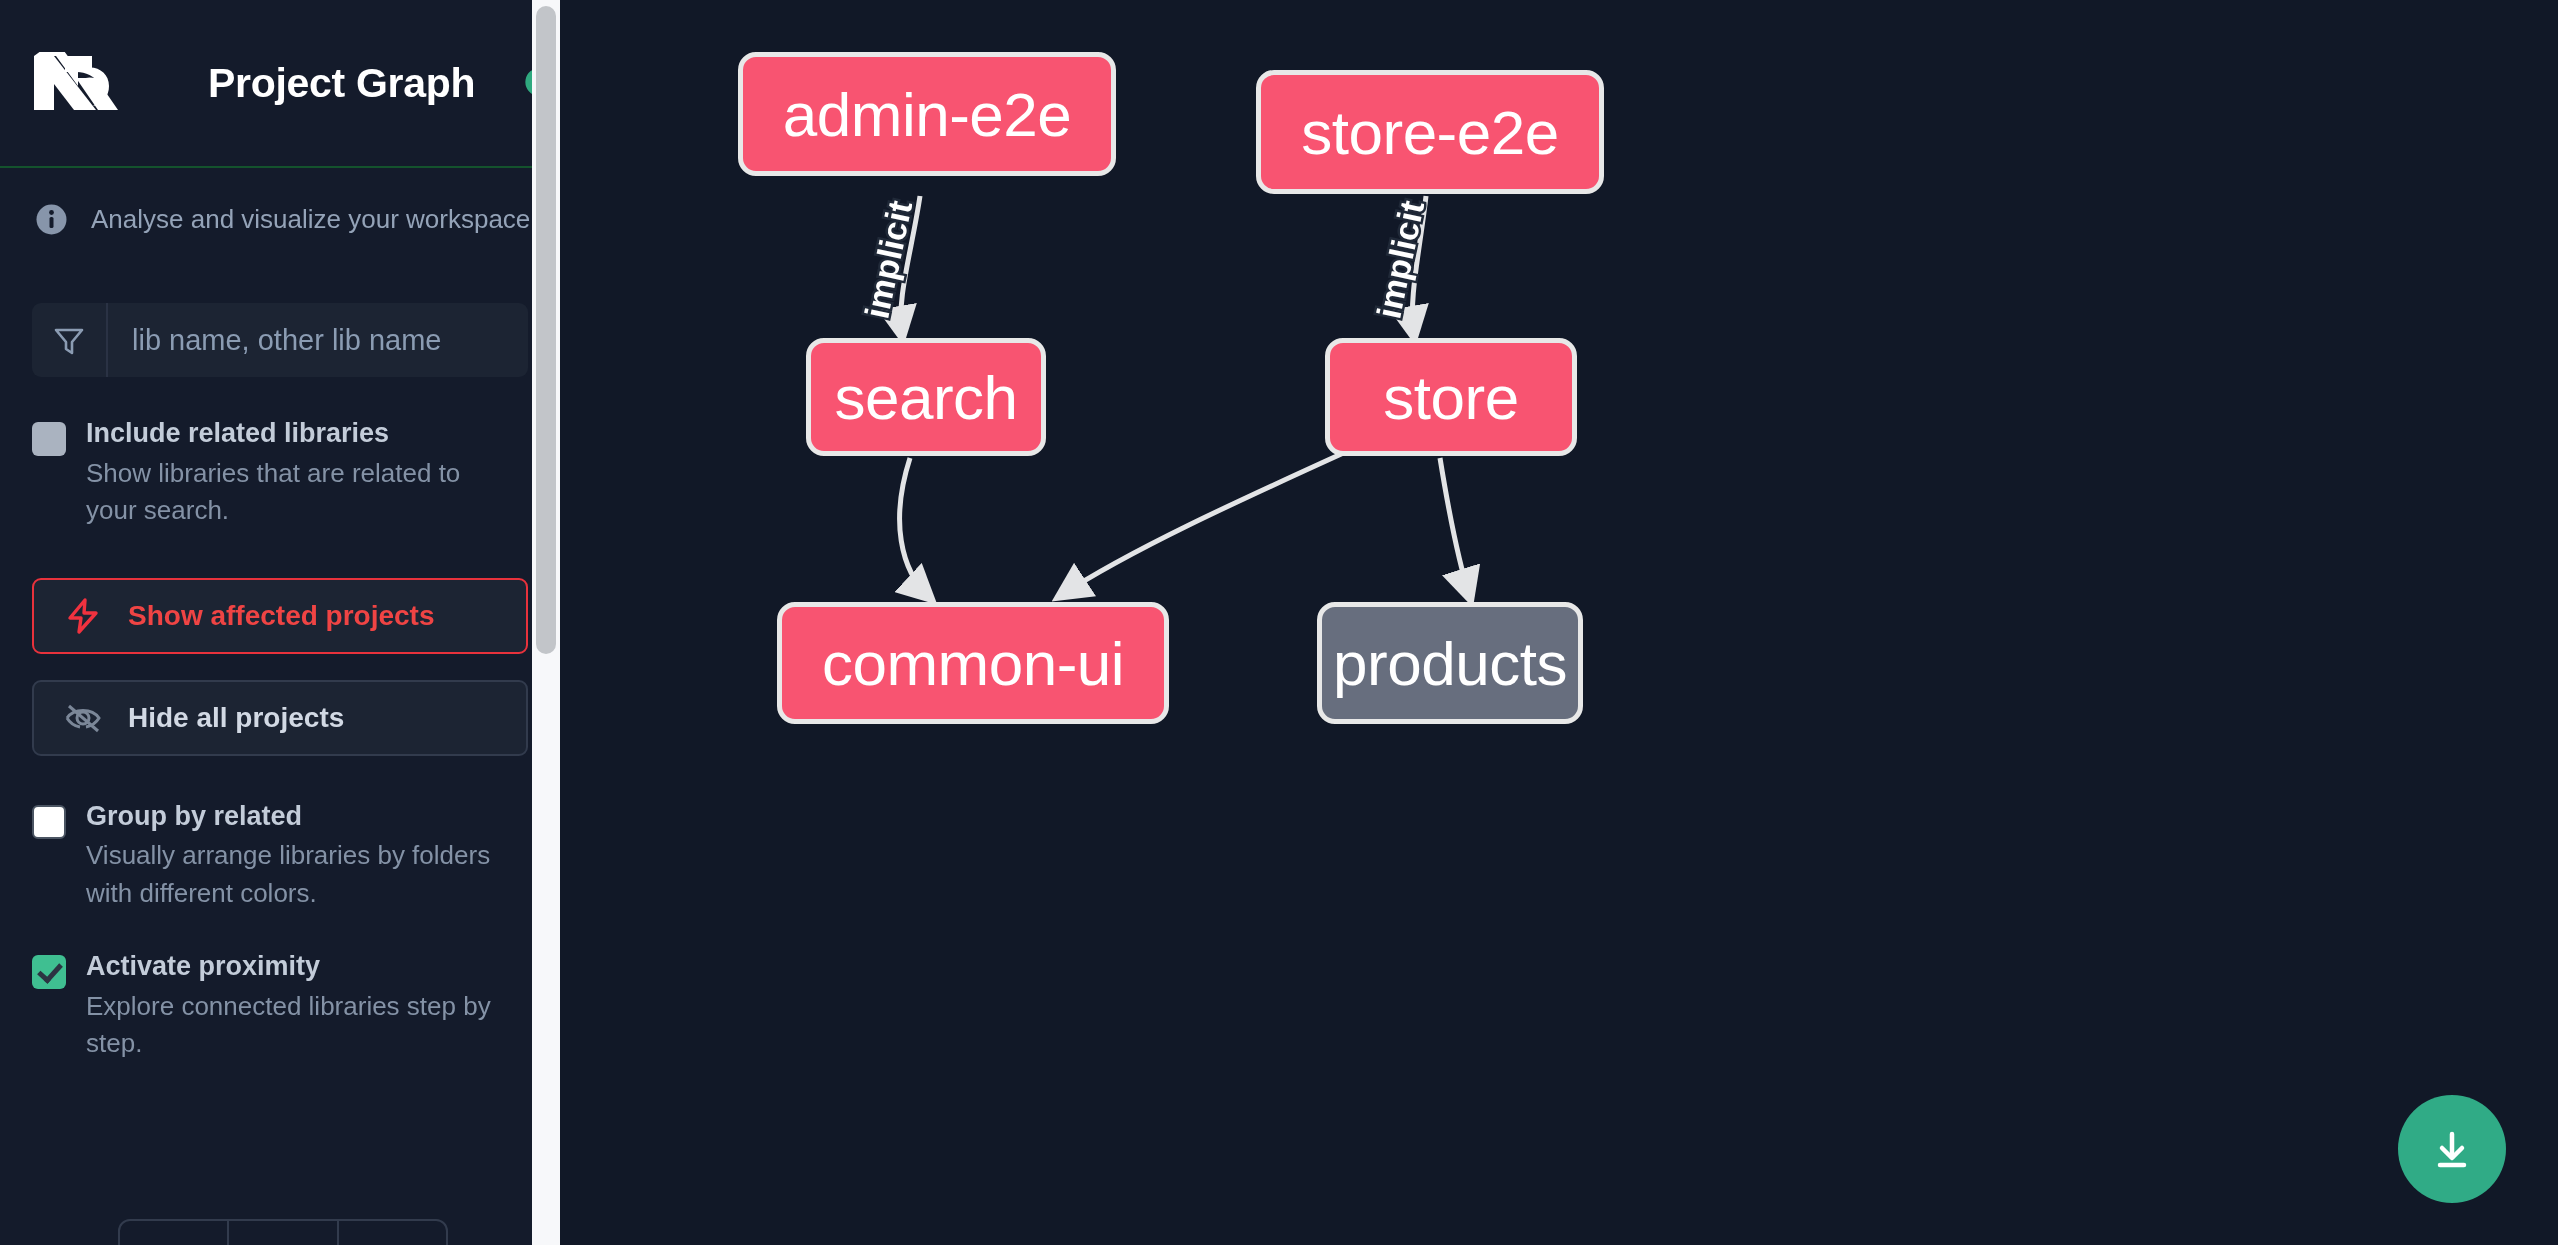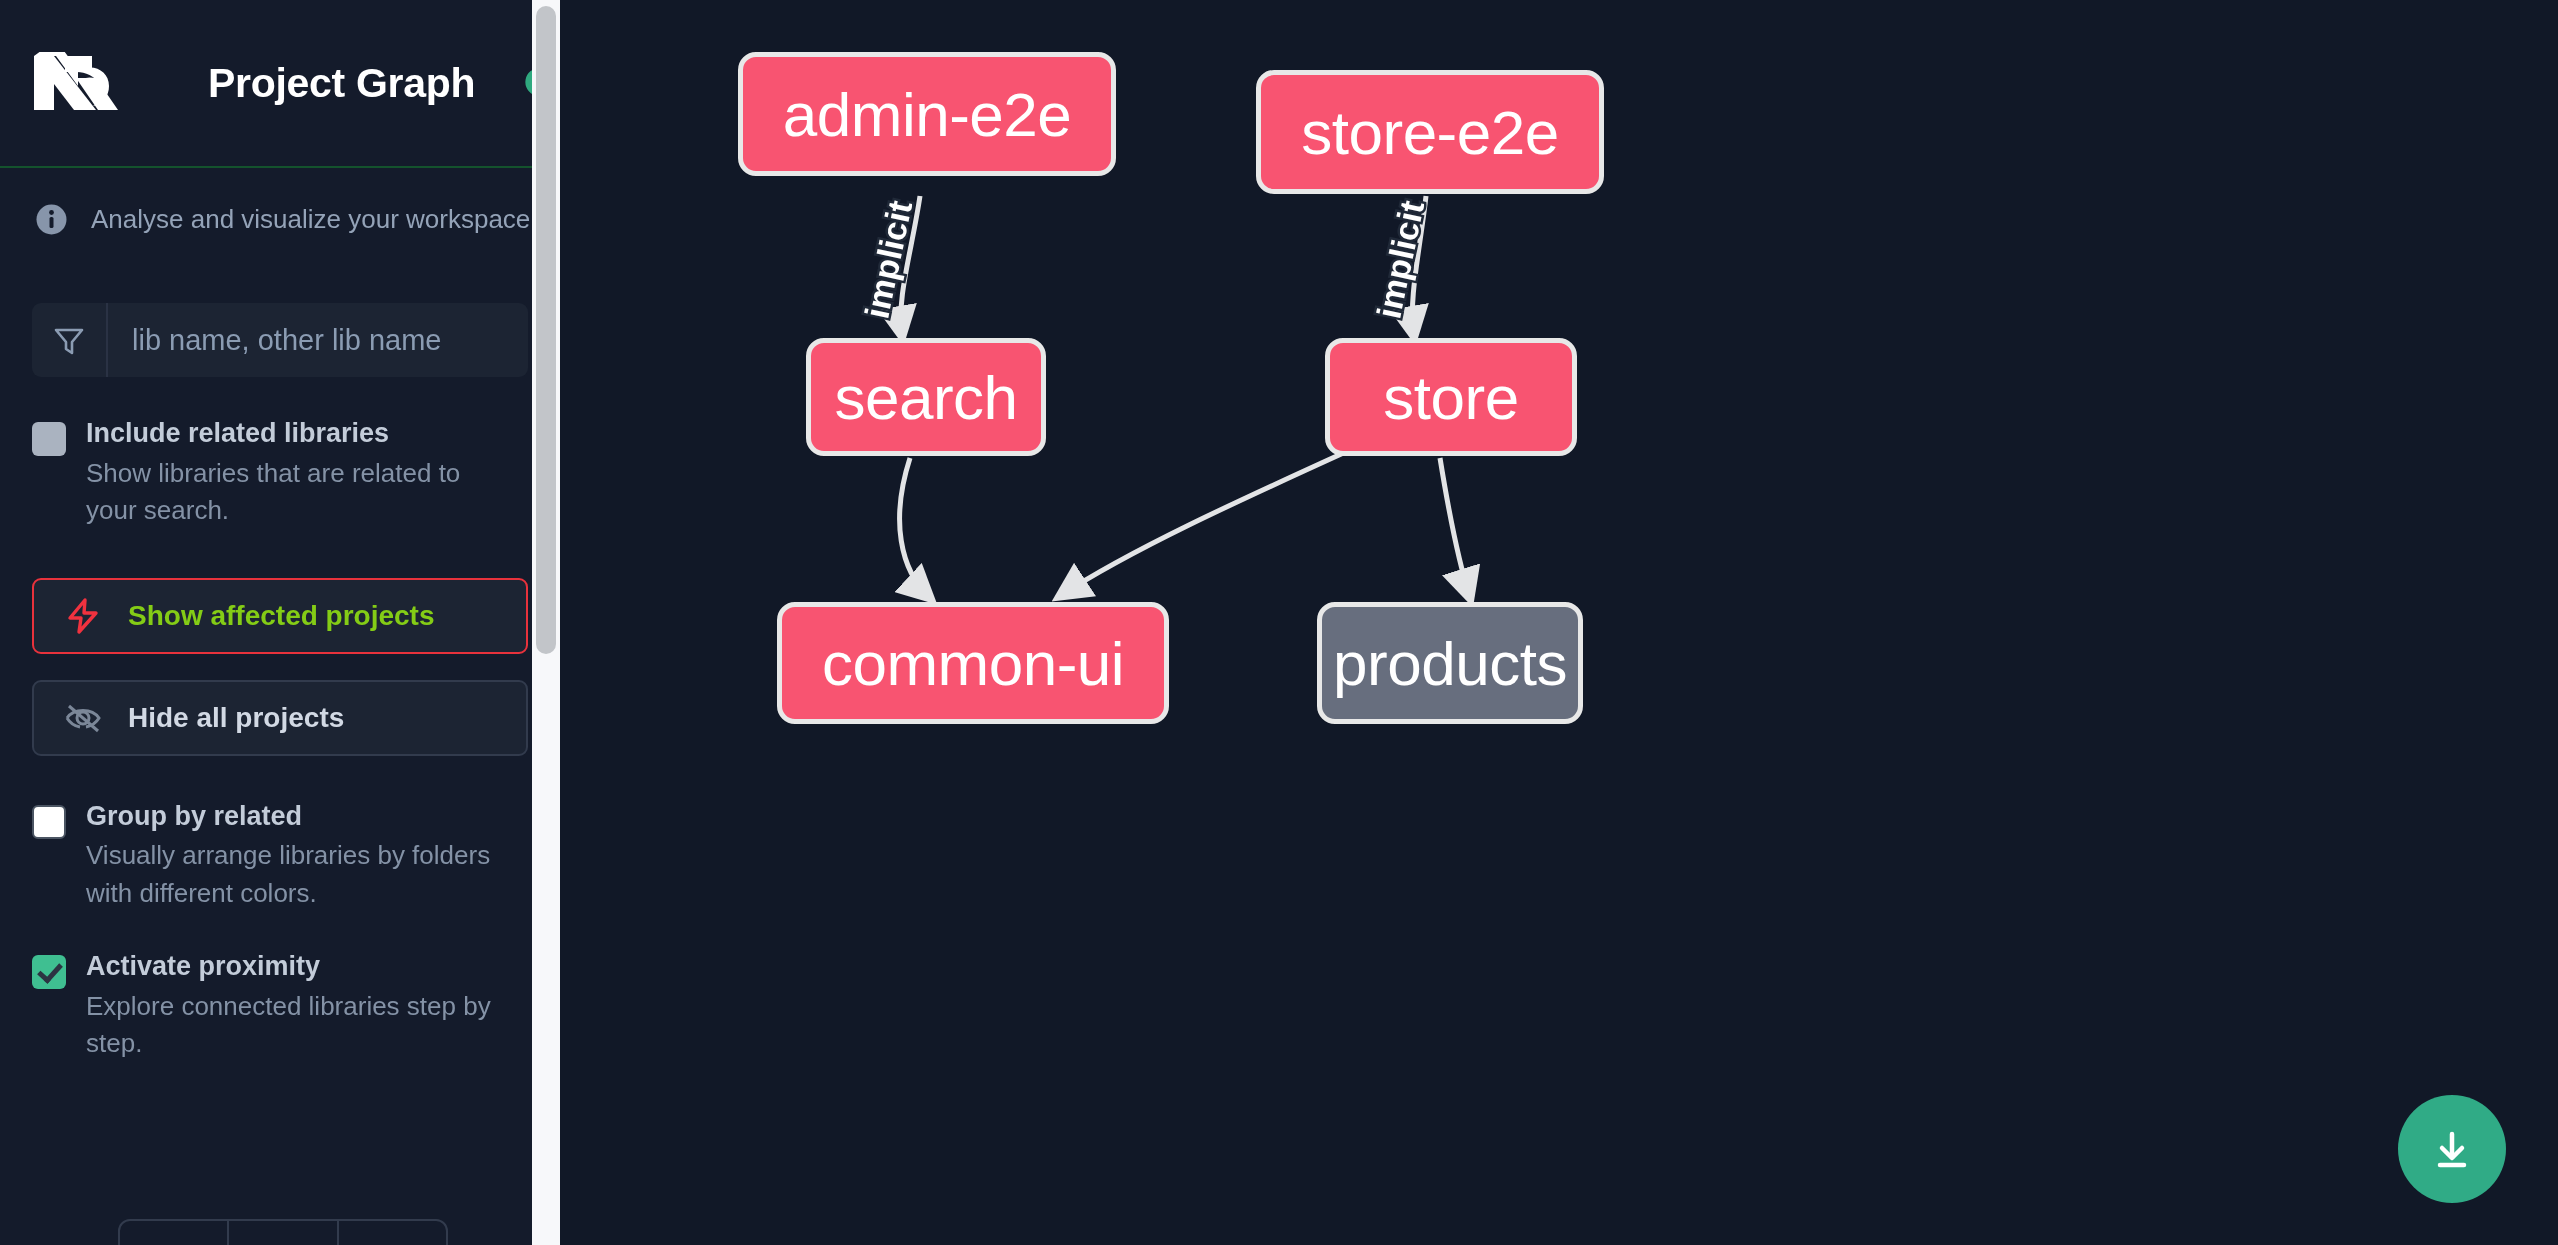--- a/index.html
+++ b/index.html
@@ -104,21 +104,21 @@
     cursor: pointer; background: #1c2433;
     border: 2px solid transparent;
   }
   .big-btn .bicon { width: 42px; flex: 0 0 42px; display:flex; align-items:center; }
   .big-btn .blabel { margin-left: 24px; white-space: nowrap; }
   .btn-show-all {
     border-color: #1f6fdd;
     box-shadow: 0 0 0 4px #ffffff, 0 0 0 6px #1f6fdd;
     color: #c3ccd9;
   }
-  .btn-affected { border-color: #e8323c; color: #84cc16; text-align: center; }
+  .btn-affected { border-color: #e8323c; color: #ef4444; text-align: center; }
   .btn-hide { border-color: #323b4d; color: #d2d9e4; }
 
   .seg-peek {
     position: absolute; left: 118px; bottom: -46px;
     width: 330px; height: 72px;
     border: 2px solid #323b4d; border-radius: 12px;
     display: flex;
   }
   .seg-peek div { flex: 1 1 0; border-right: 2px solid #323b4d; }
   .seg-peek div:last-child { border-right: none; }

